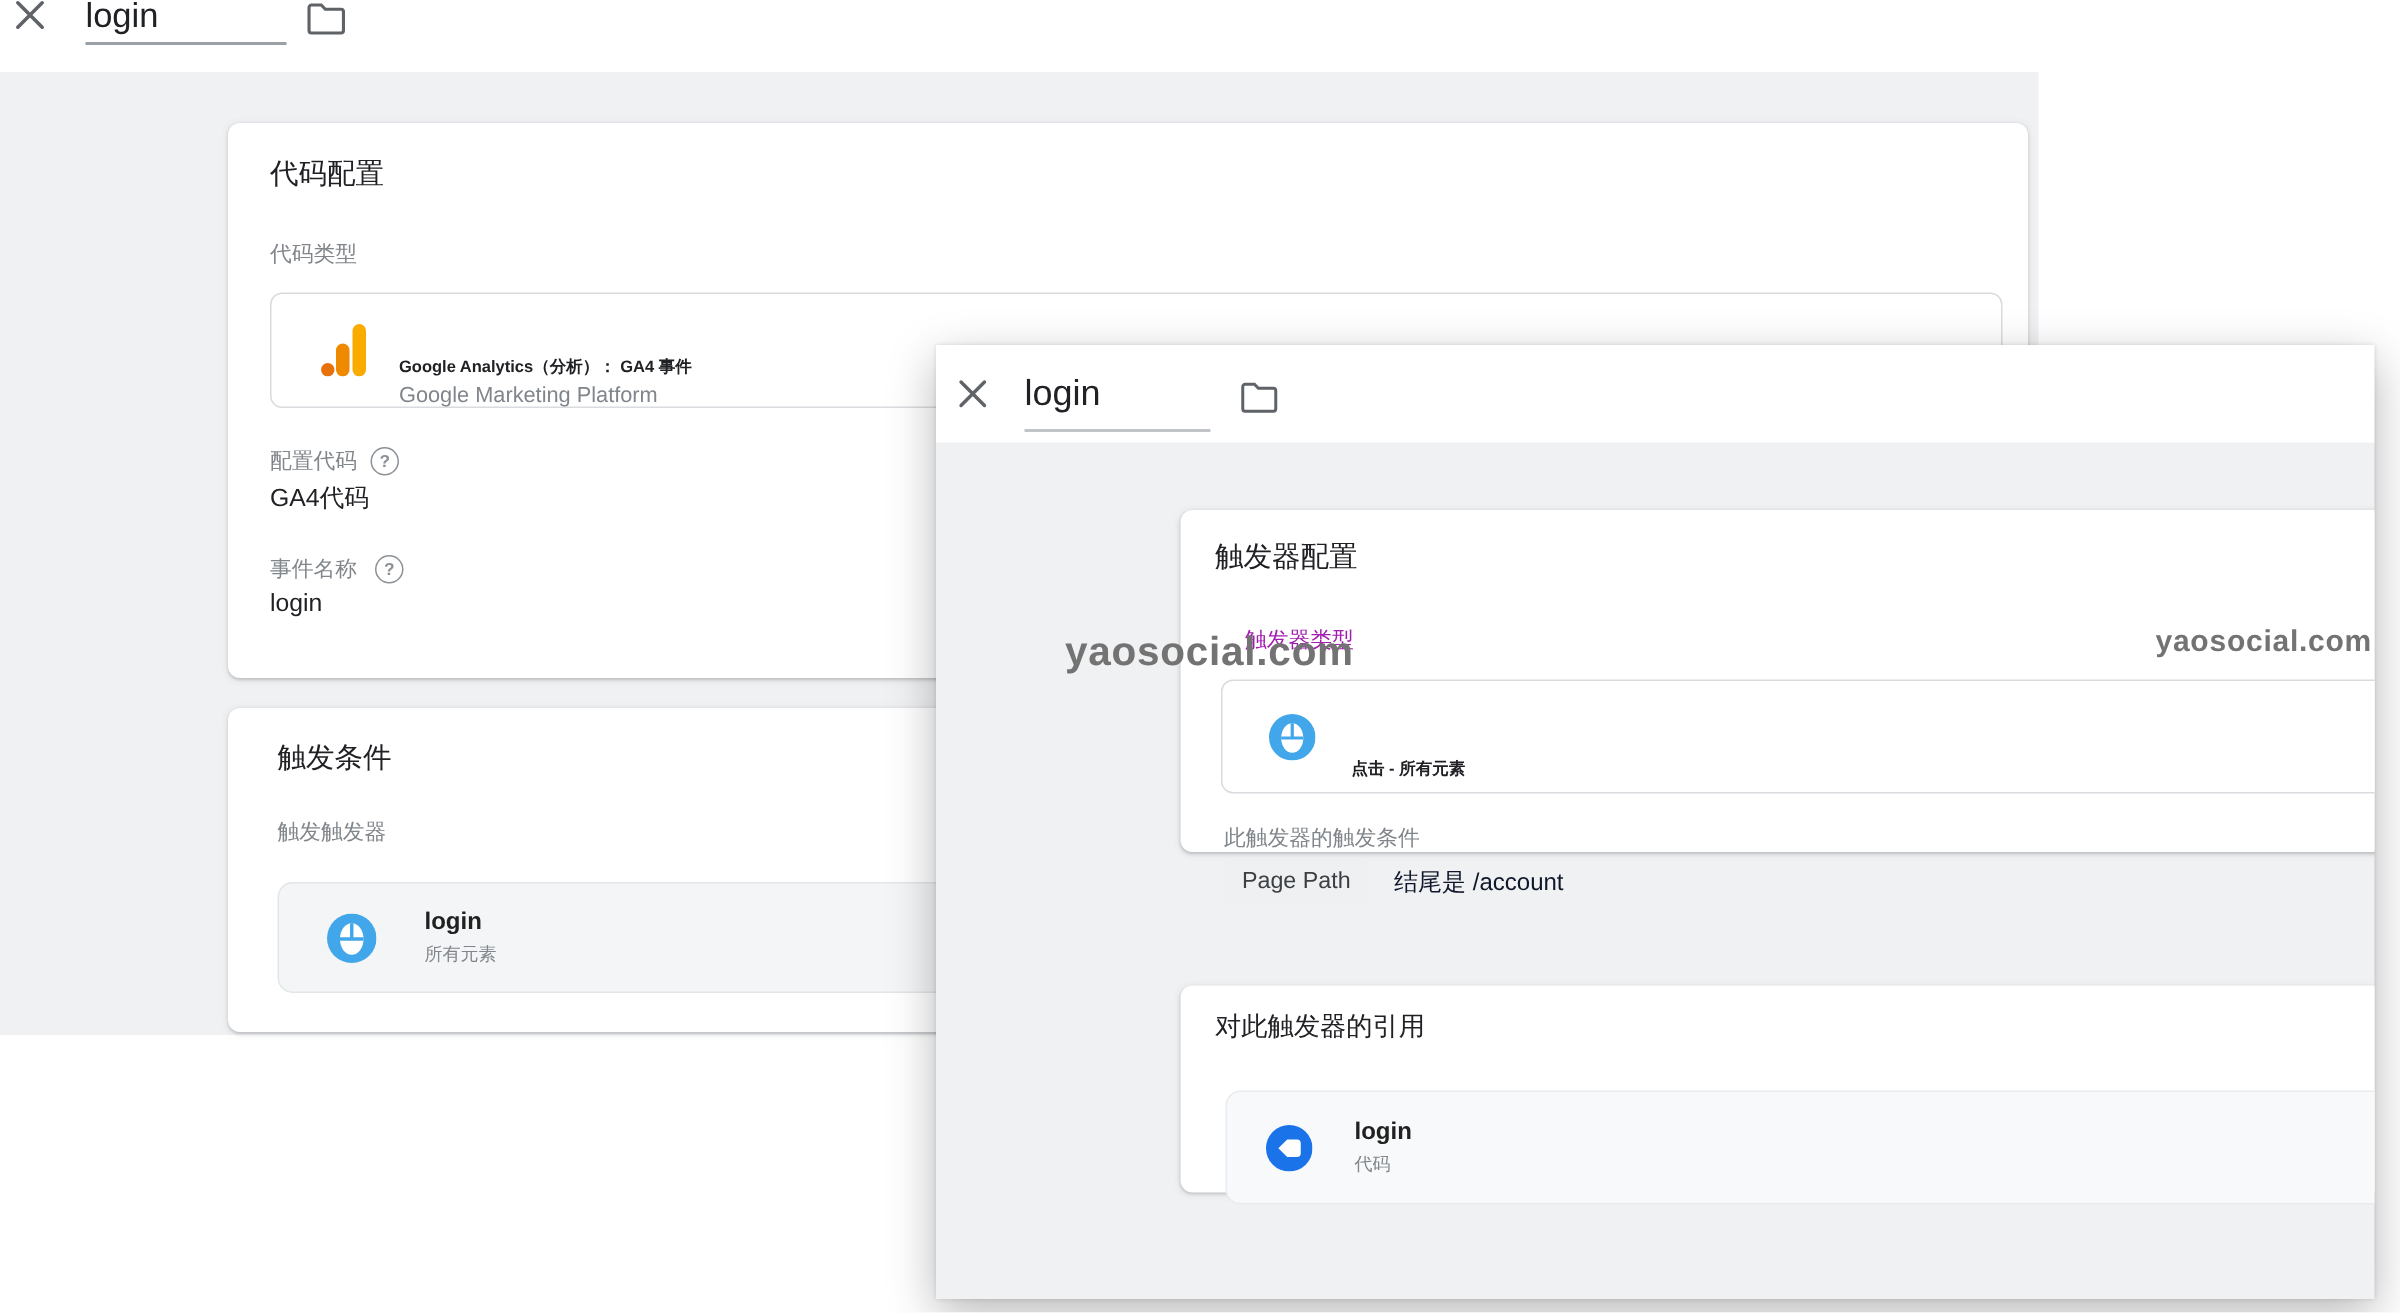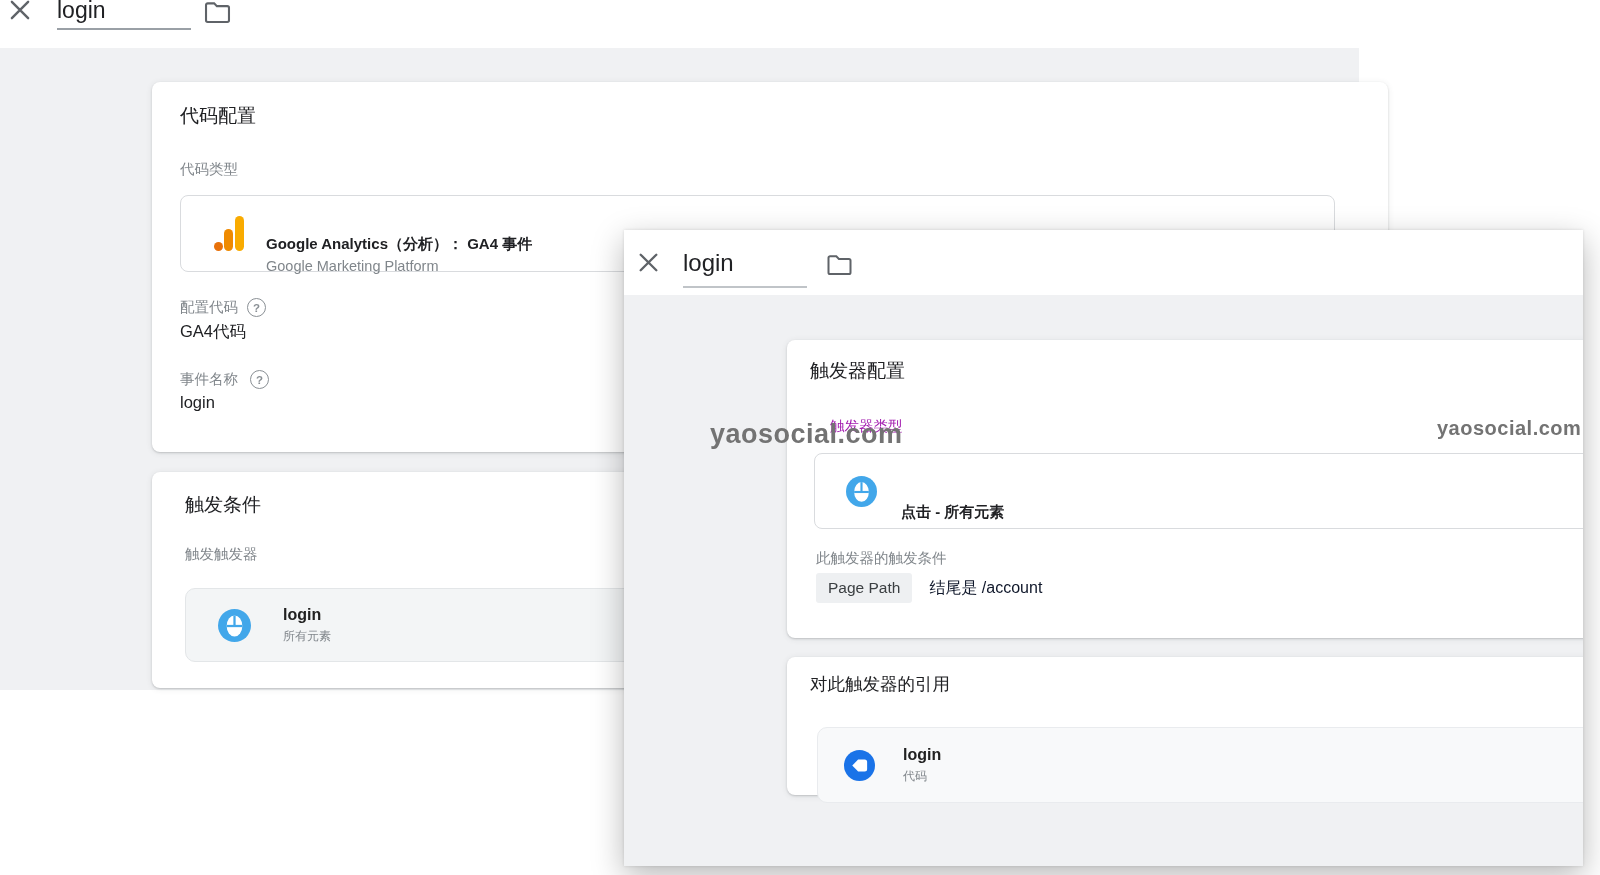--- a/index.html
+++ b/index.html
@@ -16,21 +16,21 @@
 
   .card{background:#fff;border-radius:8px;box-shadow:0 1px 2px rgba(60,64,67,.22),0 1px 6px rgba(60,64,67,.10);}
   .card-title{font-size:19px;color:#202124;}
   .field-label{font-size:14.5px;color:#80868b;display:flex;align-items:center;gap:9px;}
   .field-value{font-size:16.5px;color:#202124;}
   .help-badge{width:17px;height:17px;border:1.6px solid #8a9095;border-radius:50%;
               display:inline-flex;align-items:center;justify-content:center;
               font-size:11.5px;font-weight:bold;color:#8a9095;}
 
   .type-box{border:1px solid #d9dbde;border-radius:8px;background:#fff;display:flex;align-items:center;}
-  .type-name{font-size:15px;font-weight:700;color:#202124;margin-top:42px;}
+  .type-name{font-size:11px;font-weight:700;color:#202124;margin-top:42px;}
   .type-vendor{font-size:14.5px;color:#80868b;margin-top:4px;}
 
   .trigger-row{border:1px solid #e3e6e8;border-radius:10px;background:#f3f5f6;display:flex;align-items:center;}
   .row-name{font-size:16px;font-weight:700;color:#212121;}
   .row-sub{font-size:12px;color:#80868b;margin-top:4px;}
 
   
   .rp{left:624px;top:230px;width:959px;height:636px;background:#f0f1f3;overflow:hidden;
       box-shadow:0 10px 30px rgba(0,0,0,.28),0 0 3px rgba(0,0,0,.12);}
   .rp-header{left:0;top:0;width:100%;height:65px;background:#fff;}
@@ -59,21 +59,21 @@
       </svg>
   </div>
   <div class="abs win-title" style="left:57px;top:-3px;">login</div>
   <div class="abs title-underline" style="left:57px;top:28px;width:134px;"></div>
   <div class="abs icon-btn" style="left:201px;top:-1px;width:32px;height:26px;">
     <svg width="29" height="24" viewBox="0 0 26 23" fill="none">
       <path d="M2 19.5 V4.8 a1.6 1.6 0 0 1 1.6 -1.6 h6.2 l2.6 2.7 h10 a1.6 1.6 0 0 1 1.6 1.6 v12 a1.6 1.6 0 0 1 -1.6 1.6 H3.6 A1.6 1.6 0 0 1 2 19.5 Z" stroke="#5f6368" stroke-width="2"></path>
     </svg>
   </div>
 
-  <div class="abs card" style="left:152px;top:82px;width:1200px;height:370px;padding-left:36px;">
+  <div class="abs card" style="left:152px;top:82px;width:1200px;height:370px;">
     <div class="abs card-title" style="left:28px;top:21px;">代码配置</div>
     <div class="abs field-label" style="left:28px;top:78px;">代码类型</div>
 
     <div class="abs type-box" style="left:28px;top:113px;width:1153px;height:75px;">
       <span style="margin-left:33px;">
         <svg width="30" height="35" viewBox="0 0 30 35">
           <rect x="21" y="0" width="9" height="35" rx="4.5" fill="#f9ab00"></rect>
           <rect x="10" y="13" width="9" height="22" rx="4.5" fill="#ef8a00"></rect>
           <circle cx="4.5" cy="30.5" r="4.5" fill="#e8710a"></circle>
         </svg>
@@ -124,21 +124,21 @@
         </svg>
     </div>
     <div class="abs win-title" style="left:59px;top:19px;font-size:24px;">login</div>
     <div class="abs title-underline" style="left:59px;top:56px;width:124px;background:#c0c4c8;"></div>
     <div class="abs icon-btn" style="left:200px;top:22px;width:30px;height:25px;">
       <svg width="27" height="23" viewBox="0 0 26 23" fill="none">
         <path d="M2 19.5 V4.8 a1.6 1.6 0 0 1 1.6 -1.6 h6.2 l2.6 2.7 h10 a1.6 1.6 0 0 1 1.6 1.6 v12 a1.6 1.6 0 0 1 -1.6 1.6 H3.6 A1.6 1.6 0 0 1 2 19.5 Z" stroke="#5f6368" stroke-width="2"></path>
       </svg>
     </div>
 
-    <div class="rp-card" style="top:110px;height:298px;text-decoration:underline;">
+    <div class="rp-card" style="top:110px;height:228px;text-decoration:underline;">
       <div class="abs card-title" style="left:23px;top:18px;">触发器配置</div>
       <div class="abs field-label" style="left:43px;top:77px;color:#a21caf;">触发器类型</div>
 
       <div class="abs type-box" style="left:27px;top:113px;right:-16px;height:74px;">
         <span style="margin-left:31px;">
           <svg width="31" height="31" viewBox="0 0 32 32">
             <circle cx="16" cy="16" r="16" fill="#42a7ea"></circle>
             <ellipse cx="16" cy="16.5" rx="7.6" ry="10.2" fill="#ffffff"></ellipse>
             <line x1="16" y1="6.3" x2="16" y2="16.5" stroke="#42a7ea" stroke-width="2.2"></line>
             <line x1="8.4" y1="16.5" x2="23.6" y2="16.5" stroke="#42a7ea" stroke-width="2.2"></line>

